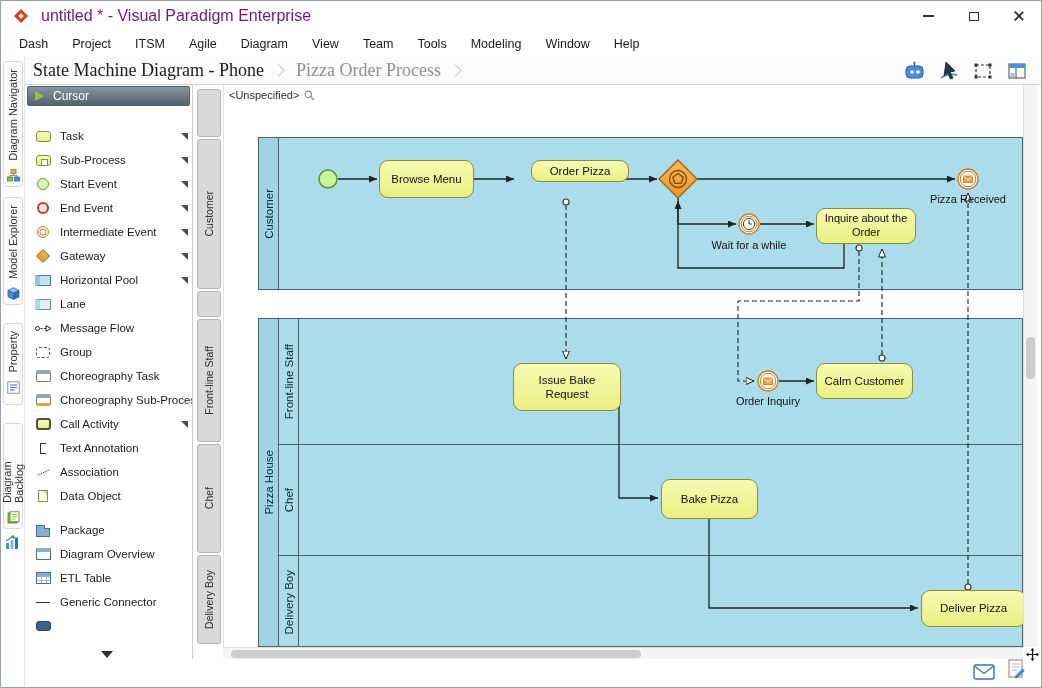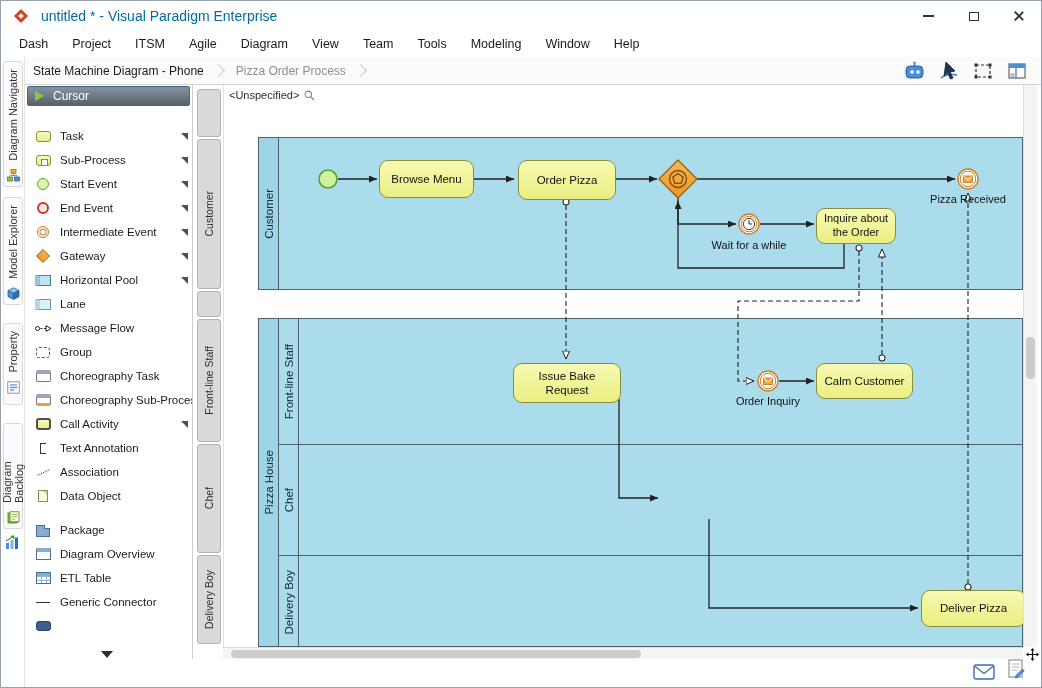--- a/index.html
+++ b/index.html
@@ -2,36 +2,36 @@
 <html><head>
 <meta charset="utf-8">
 <style>
   * { box-sizing: border-box; margin: 0; padding: 0; }
   body { font-family: "Liberation Sans", "DejaVu Sans", sans-serif; background: #e9e9e9; }
   .window { position: relative; width: 1042px; height: 688px; background: #fff; border: 1px solid #96a3af; overflow: hidden; }
 
   
   .titlebar { position: absolute; left: 0; top: 0; right: 0; height: 30px; display: flex; align-items: center; background: #fff; }
   .vp-logo { width: 10px; height: 10px; margin-left: 15px; background: #fff; border: 3px solid #d8402b; transform: rotate(45deg); }
-  .title-text { margin-left: 15px; font-size: 14px; color: #0369a1; }
+  .title-text { margin-left: 15px; font-size: 16px; color: #701a75; }
   .win-btns { margin-left: auto; display: flex; height: 30px; }
   .win-btn { width: 45px; height: 30px; display: flex; align-items: center; justify-content: center; }
   .g-min { width: 11px; height: 2px; background: #333; }
   .g-max { width: 10px; height: 9px; border: 1.3px solid #333; }
   .g-close { position: relative; width: 12px; height: 12px; }
   .g-close::before, .g-close::after { content: ""; position: absolute; left: 5.5px; top: 0; width: 1.6px; height: 12px; background: #333; }
   .g-close::before { transform: rotate(45deg); } .g-close::after { transform: rotate(-45deg); }
 
   
   .menubar { position: absolute; left: 0; top: 30px; right: 0; height: 26px; display: flex; align-items: center; padding-left: 6px; background: #fff; }
   .menu-item { padding: 4px 12px; font-size: 12.5px; color: #1a1a1a; cursor: default; }
 
   
   .crumbbar { position: absolute; left: 24px; top: 56px; right: 0; height: 28px; background: #fbfbfb; border-bottom: 1px solid #d2d2d2; display: flex; align-items: center; padding-left: 8px; }
-  .crumb { font-size: 12px; color: #1b1b1b; }
+  .crumb { font-size: 18px; color: #1b1b1b; font-family: Liberation Serif, serif; }
   .crumb.dim { color: #8f8f8f; }
   .crumb-sep { width: 9px; height: 9px; border-top: 1.5px solid #c6c6c6; border-right: 1.5px solid #c6c6c6; transform: rotate(45deg); margin: 0 13px 0 10px; flex: none; }
   .crumb-icons { margin-left: auto; margin-right: 12px; display: flex; gap: 9px; align-items: center; }
   .tb-ic { width: 25px; height: 23px; display: flex; align-items: center; justify-content: center; }
 
   
   .side-strip { position: absolute; left: 0; top: 56px; bottom: 0; width: 24px; background: #fff; border-right: 1px solid #e4e4e4; }
   .side-tab { position: absolute; left: 2px; width: 20px; border: 1px solid #d9d9d9; border-radius: 3px; background: #fbfbfb; display: flex; flex-direction: column; align-items: center; padding-top: 7px; }
   .vtext-tab { writing-mode: vertical-rl; transform: rotate(180deg); font-size: 11px; color: #333; }
   .tab-ic { margin-top: 7px; }
@@ -469,64 +469,67 @@
     </g>
   </svg>
 
   <svg class="node-svg" style="left:317px;top:168px" width="20" height="20">
       <circle cx="10" cy="10" r="9" fill="#ccf39d" stroke="#5d9a2c" stroke-width="1.5"></circle>
     </svg>
 
   <div class="task" style="left:378px;top:159px;width:95px;height:38px">
       <span>Browse Menu</span>
     </div>
-  <div class="task" style="left:517px;top:159px;width:98px;height:40px">
+  <div class="task" style="left:530px;top:159px;width:98px;height:22px">
       <span>Order Pizza</span>
     </div>
 
   <svg class="node-svg" style="left:657px;top:158px" width="40" height="40">
     <polygon points="20,1 39,20 20,39 1,20" fill="url(#gwg)" stroke="#9c6414" stroke-width="1.4"></polygon>
     <circle cx="20" cy="20" r="8.5" fill="none" stroke="#7a4a10" stroke-width="1.3"></circle>
     <polygon points="20,14.5 25.2,18.3 23.2,24.4 16.8,24.4 14.8,18.3" fill="none" stroke="#7a4a10" stroke-width="1.3"></polygon>
   </svg>
 
   <svg class="node-svg" style="left:737px;top:212px" width="22" height="22">
     <circle cx="11" cy="11" r="10" fill="#fff" stroke="#cf7f24" stroke-width="1.4"></circle>
     <circle cx="11" cy="11" r="7.8" fill="#fff" stroke="#cf7f24" stroke-width="1"></circle>
     <circle cx="11" cy="11" r="5.6" fill="none" stroke="#444" stroke-width="1"></circle>
     <path d="M11 11 V7.2 M11 11 H14" stroke="#444" stroke-width="1.2" fill="none"></path>
   </svg>
   <div class="node-label" style="left:700px;top:238px;width:96px">Wait for a while</div>
 
-  <div class="task" style="left:815px;top:207px;width:80px;height:36px;font-size:11px">
+  <div class="task" style="left:815px;top:207px;width:100px;height:36px;font-size:11px">
       <span>Inquire about the Order</span>
     </div>
 
   <svg class="node-svg" style="left:956px;top:167px" width="22" height="22">
     <circle cx="11" cy="11" r="10" fill="#fff" stroke="#cf7f24" stroke-width="1.4"></circle>
     <circle cx="11" cy="11" r="7.8" fill="#fff" stroke="#cf7f24" stroke-width="1"></circle>
     <rect x="6.5" y="8" width="9" height="6.5" fill="#f5a73b" stroke="#b5751e" stroke-width="0.8"></rect>
     <path d="M6.5 8 L11 12 L15.5 8" fill="none" stroke="#fff" stroke-width="0.9"></path>
   </svg>
   <div class="node-label" style="left:920px;top:192px;width:94px">Pizza Received</div>
 
-  <div class="task" style="left:512px;top:362px;width:108px;height:40px">
+  <div class="task" style="left:512px;top:362px;width:108px;height:48px">
       <span>Issue Bake Request</span>
     </div>
 
   <svg class="node-svg" style="left:756px;top:369px" width="22" height="22">
     <circle cx="11" cy="11" r="10" fill="#fff" stroke="#cf7f24" stroke-width="1.4"></circle>
     <circle cx="11" cy="11" r="7.8" fill="#fff" stroke="#cf7f24" stroke-width="1"></circle>
     <rect x="6.5" y="8" width="9" height="6.5" fill="#f5a73b" stroke="#b5751e" stroke-width="0.8"></rect>
     <path d="M6.5 8 L11 12 L15.5 8" fill="none" stroke="#fff" stroke-width="0.9"></path>
   </svg>
   <div class="node-label" style="left:731px;top:394px;width:72px">Order Inquiry</div>
 
   <div class="task" style="left:815px;top:362px;width:97px;height:36px">
       <span>Calm Customer</span>
+    </div>
+  <div class="task" style="left:660px;top:478px;width:97px;height:40px">
+      <span>Bake Pizza</span>
     </div>
   <div class="task" style="left:920px;top:589px;width:105px;height:37px">
       <span>Deliver Pizza</span>
     </div>
 
   <div class="vscroll">
       <div class="vthumb"></div>
     </div>
   <div class="hscroll">
       <div class="hthumb"></div>

